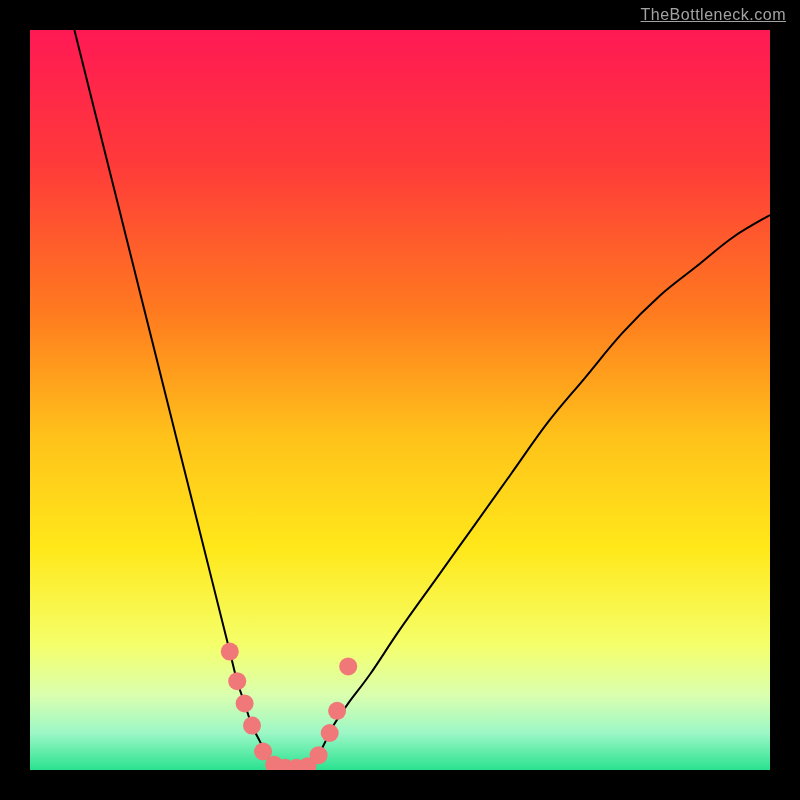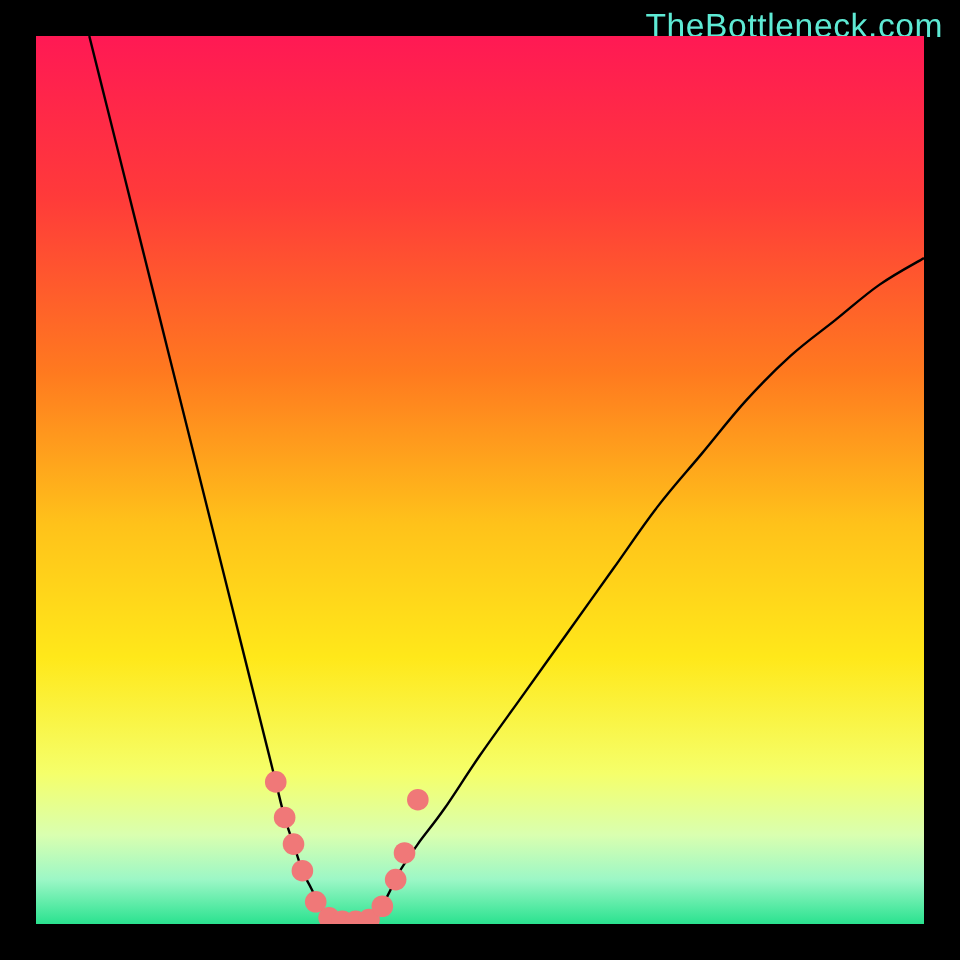--- a/index.html
+++ b/index.html
@@ -16,25 +16,26 @@
     left: 0;
     top: 0;
     width: 800px;
     height: 800px;
     background: #000;
   }
   .watermark {
     position: absolute;
     top: 6px;
     right: 14px;
-    color: #5eead4;
-    font-size: 28px;
+    color: #a3a3a3;
+    font-size: 16px;
     font-weight: 400;
     letter-spacing: 0.5px;
     user-select: none;
+    text-decoration: underline;
   }
   .plot-wrap {
     position: absolute;
     left: 30px;
     top: 30px;
     width: 740px;
     height: 740px;
     background: #000;
   }
   svg.plot {

